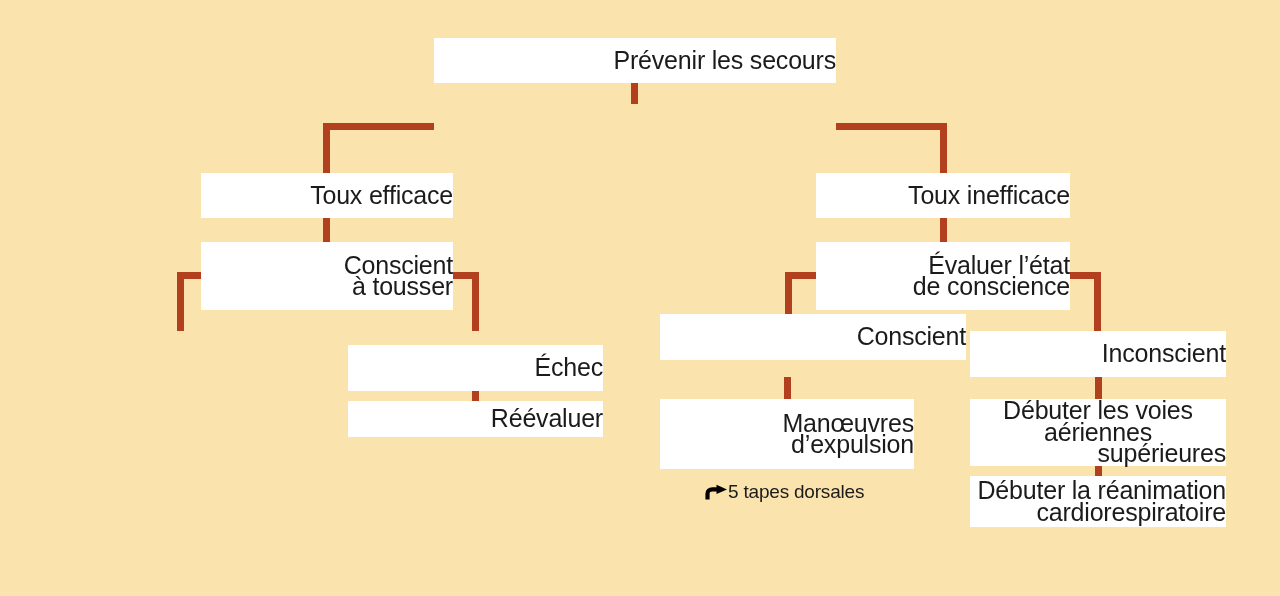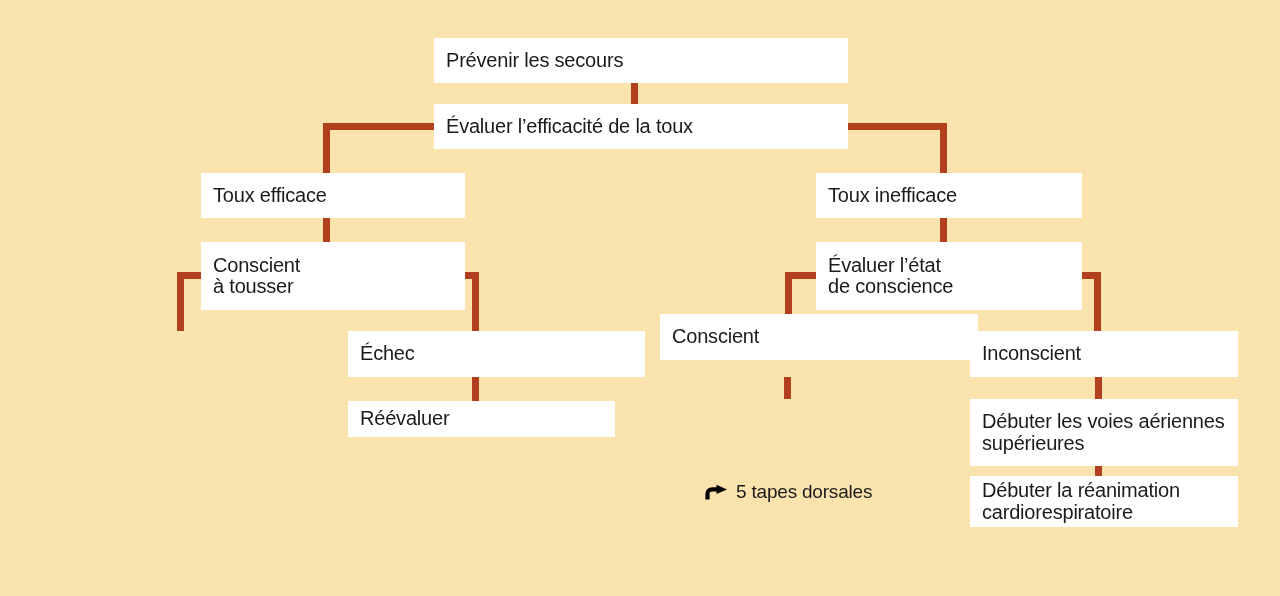--- a/index.html
+++ b/index.html
@@ -4,30 +4,30 @@
 <style>
   html,body{margin:0;padding:0;}
   .stage{
     position:relative;width:1280px;height:596px;overflow:hidden;
     background:var(--background,#fbe3ae);
     font-family:"Liberation Sans","DejaVu Sans",sans-serif;
     color:var(--text,#1b1b1b);
   }
   .box{
     position:absolute;background:var(--box_fill,#fff);
-    display:flex;flex-direction:column;align-items:flex-start;justify-content:center;
-    text-align:center;font-size:20px;line-height:21.5px;letter-spacing:-0.2px;padding-left:12px;
+    display:flex;flex-direction:column;align-items:flex-end;justify-content:center;
+    text-align:center;font-size:25px;line-height:21.5px;letter-spacing:-0.2px;
   }
   .box .ln{display:block;}
   .conn{position:absolute;background:var(--connector,#b2401e);}
   .elbow{position:absolute;border:0 solid var(--connector,#b2401e);box-sizing:border-box;}
   .elbow.tl{border-top-width:7px;border-left-width:7px;}
   .elbow.tr{border-top-width:7px;border-right-width:7px;}
   .bullet{
-    position:absolute;display:flex;align-items:center;gap:8px;
+    position:absolute;display:flex;align-items:center;
     font-size:19px;letter-spacing:-0.2px;
   }
   .bullet svg{display:block;flex:0 0 auto;}
 </style>
 </head>
 <body>
 
 <div class="stage">
 
   <div class="elbow tl" style="left:323px;top:123px;width:111px;height:50px"></div>
@@ -42,59 +42,60 @@
   <div class="conn" style="left:940px;top:218px;width:7px;height:24px"></div>
   <div class="conn" style="left:472px;top:377px;width:7px;height:24px"></div>
   <div class="conn" style="left:784px;top:377px;width:7px;height:22px"></div>
   <div class="conn" style="left:1095px;top:377px;width:7px;height:22px"></div>
   <div class="conn" style="left:1095px;top:466px;width:7px;height:24px"></div>
 
   <div class="box" style="left:434px;top:38px;width:402px;height:45px">
     <span class="ln">Prévenir les secours</span>
   </div>
 
-  <div class="box" style="left:434px;top:104px;width:402px;height:45px">
-    <span class="ln">Évaluer l’efficacité de la toux</span>
-  </div>
 
   <div class="box" style="left:201px;top:173px;width:252px;height:45px">
     <span class="ln">Toux efficace</span>
   </div>
 
   <div class="box" style="left:816px;top:173px;width:254px;height:45px">
     <span class="ln">Toux inefficace</span>
   </div>
 
   <div class="box" style="left:201px;top:242px;width:252px;height:68px">
     <span class="ln">Conscient</span>
     <span class="ln">à tousser</span>
   </div>
 
   <div class="box" style="left:816px;top:242px;width:254px;height:68px">
     <span class="ln">Évaluer l’état</span>
     <span class="ln">de conscience</span>
   </div>
 
 
-  <div class="box" style="left:348px;top:331px;width:285px;height:46px">
+  <div class="box" style="left:348px;top:345px;width:255px;height:46px">
     <span class="ln">Échec</span>
   </div>
 
   <div class="box" style="left:348px;top:401px;width:255px;height:36px">
     <span class="ln">Réévaluer</span>
   </div>
 
   <div class="box" style="left:660px;top:314px;width:306px;height:46px">
     <span class="ln">Conscient</span>
   </div>
 
   <div class="box" style="left:970px;top:331px;width:256px;height:46px">
     <span class="ln">Inconscient</span>
   </div>
 
+  <div class="box" style="left:660px;top:399px;width:254px;height:70px">
+    <span class="ln">Manœuvres</span>
+    <span class="ln">d’expulsion</span>
+  </div>
 
   <div class="box" style="left:970px;top:399px;width:256px;height:67px">
     <span class="ln">Débuter les voies aériennes</span>
     <span class="ln">supérieures</span>
   </div>
 
   <div class="box" style="left:970px;top:476px;width:256px;height:51px">
     <span class="ln">Débuter la réanimation</span>
     <span class="ln">cardiorespiratoire</span>
   </div>

